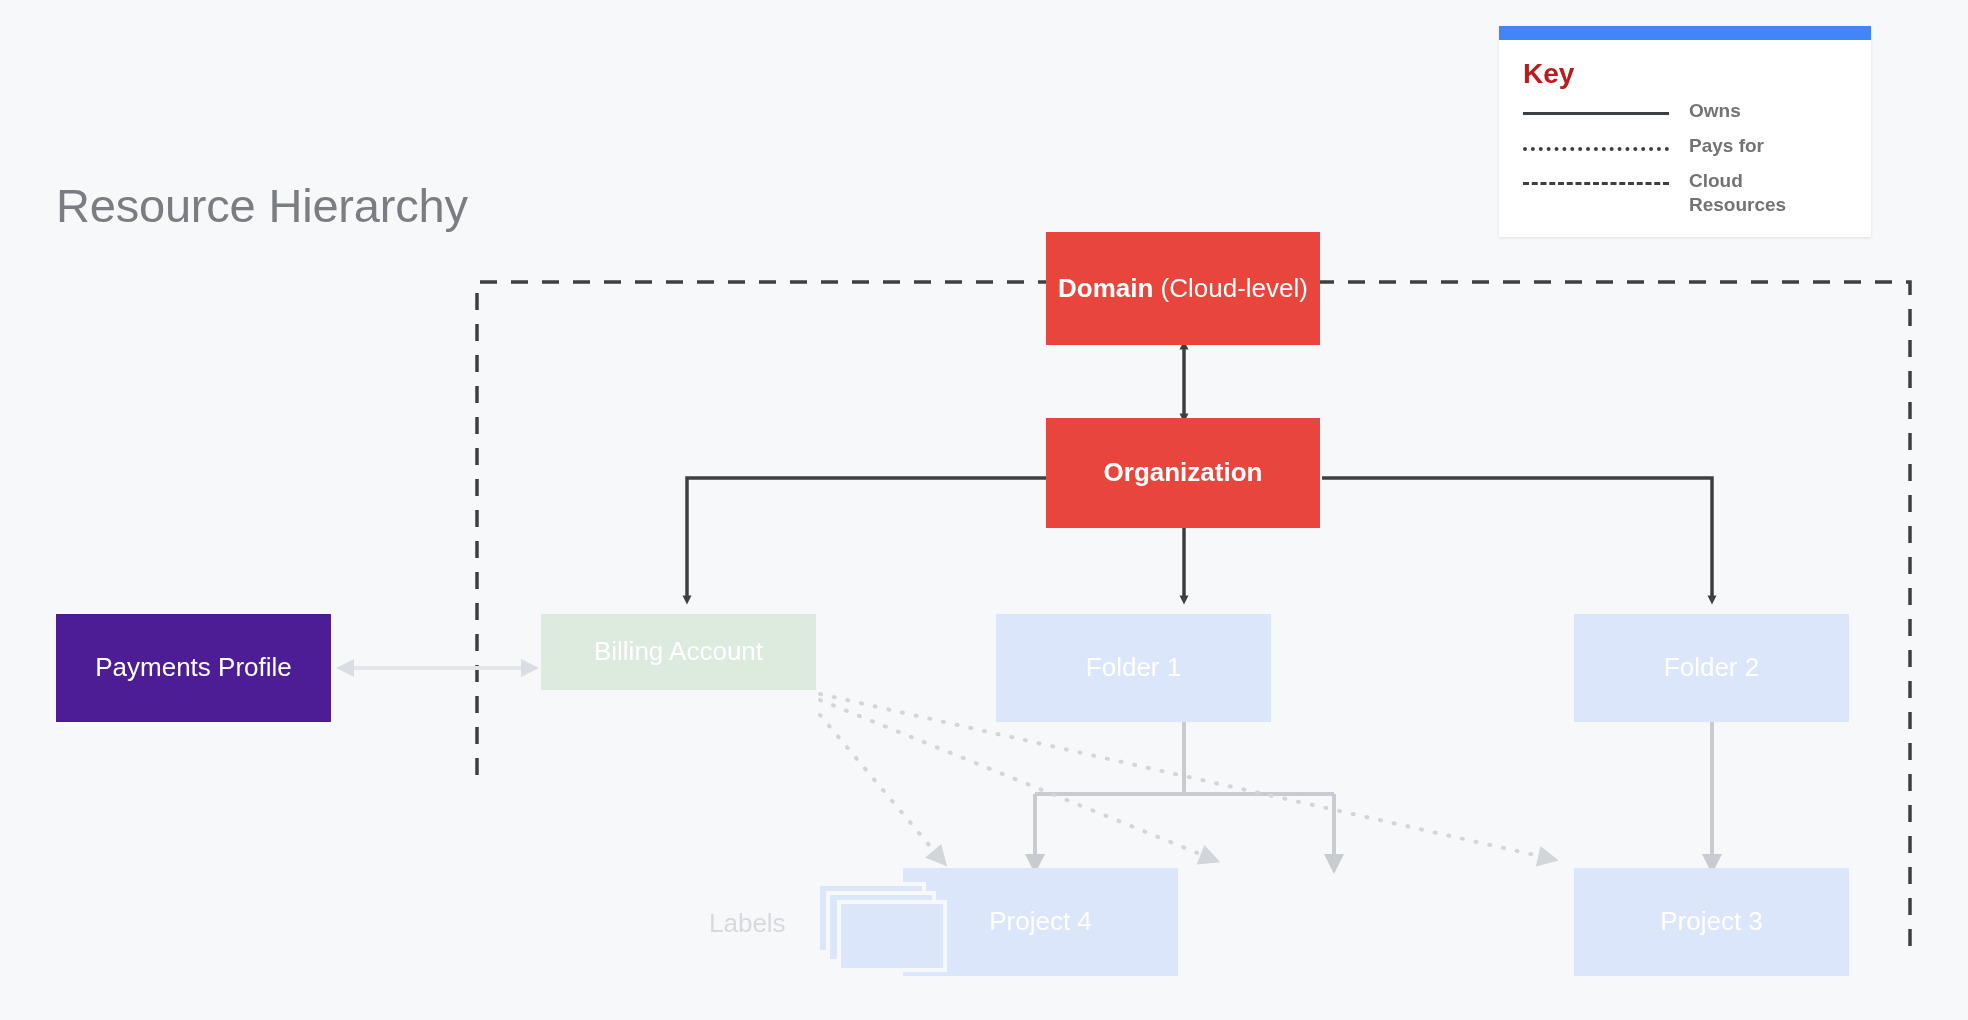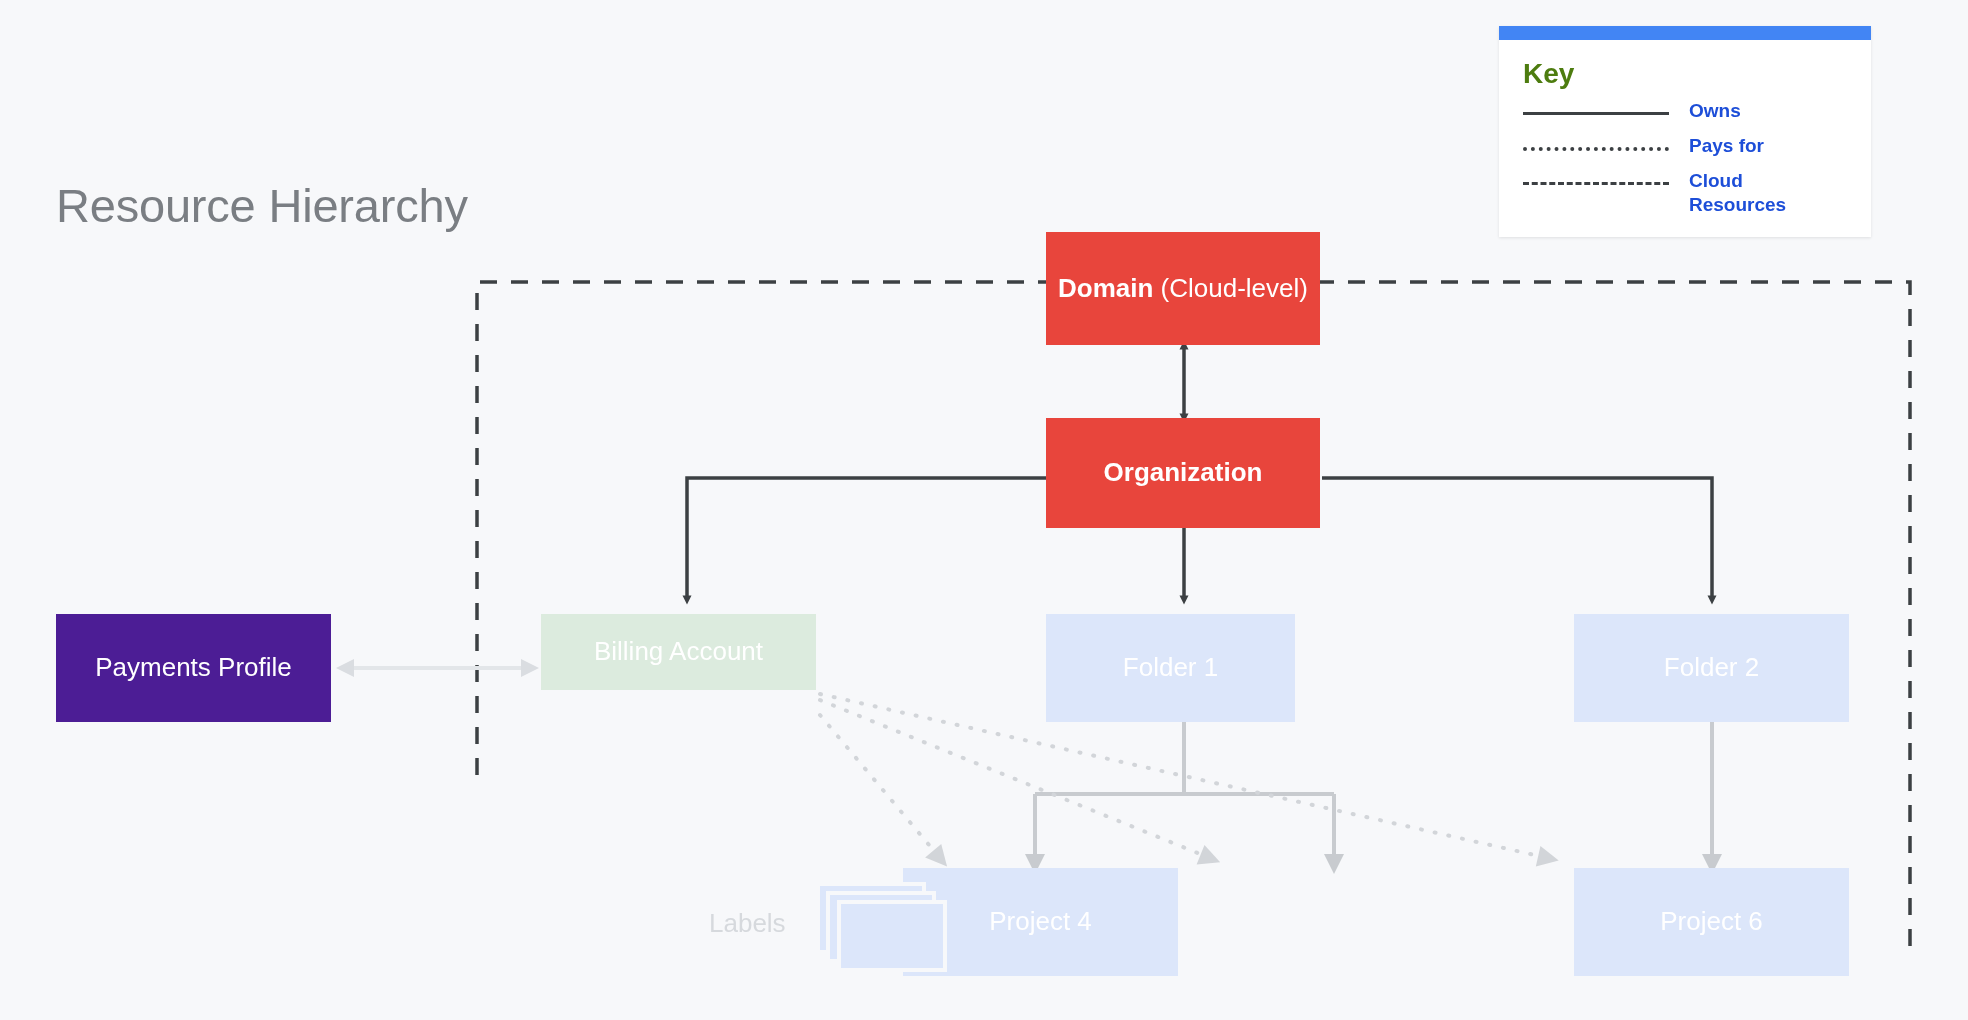--- a/index.html
+++ b/index.html
@@ -49,21 +49,21 @@
   .key-topbar {
     height: 14px;
     background: #4285F4;
     width: 100%;
   }
   .key-body {
     padding: 18px 22px 20px 24px;
     position: relative;
   }
   .key-title {
-    color: #4d7c0f;
+    color: #b91c1c;
     font-size: 28px;
     font-weight: 700;
     line-height: 32px;
     margin-bottom: 4px;
   }
   .key-row {
     display: flex;
     align-items: flex-start;
     margin-top: 9px;
     min-height: 26px;
@@ -81,21 +81,21 @@
     right: 0;
     top: 9px;
     height: 0;
   }
   .sw-solid .ln  { border-top: 3px solid #3C4043; }
   .sw-dotted .ln { border-top: 4px dotted #3C4043; }
   .sw-dashed .ln { border-top: 3px dashed #3C4043; }
   .key-label {
     font-size: 19px;
     font-weight: 700;
-    color: #1d4ed8;
+    color: #737373;
     line-height: 24px;
     padding-left: 20px;
     max-width: 150px;
   }
   
   .node {
     position: absolute;
     box-sizing: border-box;
     display: flex;
     align-items: center;
@@ -230,35 +230,35 @@
   </div>
 
   <div class="node node-cream" style="left:56px; top:614px; width:275px; height:108px;">
     <div class="node-label">Payments Profile</div>
   </div>
 
   <div class="node node-green" style="left:541px; top:614px; width:275px; height:76px;">
     <div class="node-label">Billing Account</div>
   </div>
 
-  <div class="node node-blue" style="left:1046px; top:614px; width:249px; height:108px;">
+  <div class="node node-blue" style="left:996px; top:614px; width:275px; height:108px;">
     <div class="node-label">Folder 1</div>
   </div>
 
   <div class="node node-blue" style="left:1574px; top:614px; width:275px; height:108px;">
     <div class="node-label">Folder 2</div>
   </div>
 
   <div class="node node-blue" style="left:903px; top:868px; width:275px; height:108px;">
     <div class="node-label">Project 4</div>
   </div>
 
 
   <div class="node node-blue" style="left:1574px; top:868px; width:275px; height:108px;">
-    <div class="node-label">Project 6</div>
+    <div class="node-label">Project 3</div>
   </div>
 
   <div class="labels-text" style="left:709px; top:908px;">Labels</div>
 
   <div class="label-stack" style="left:816px; top:882px; width:140px; height:92px;">
     <div class="label-card" style="left:0px;  top:0px;  width:110px; height:72px;"></div>
     <div class="label-card" style="left:10px; top:9px;  width:110px; height:72px;"></div>
     <div class="label-card" style="left:21px; top:18px; width:110px; height:72px;"></div>
   </div>
 

